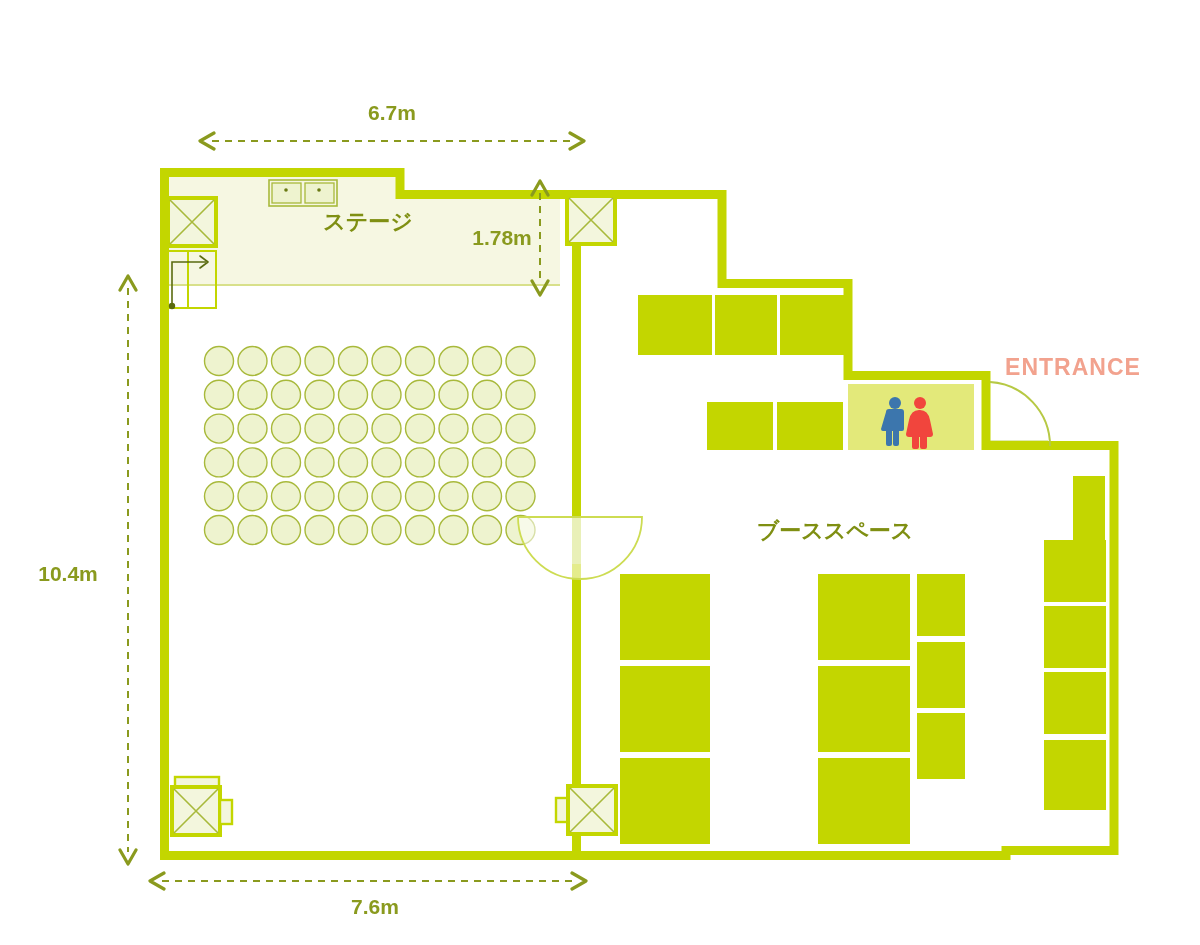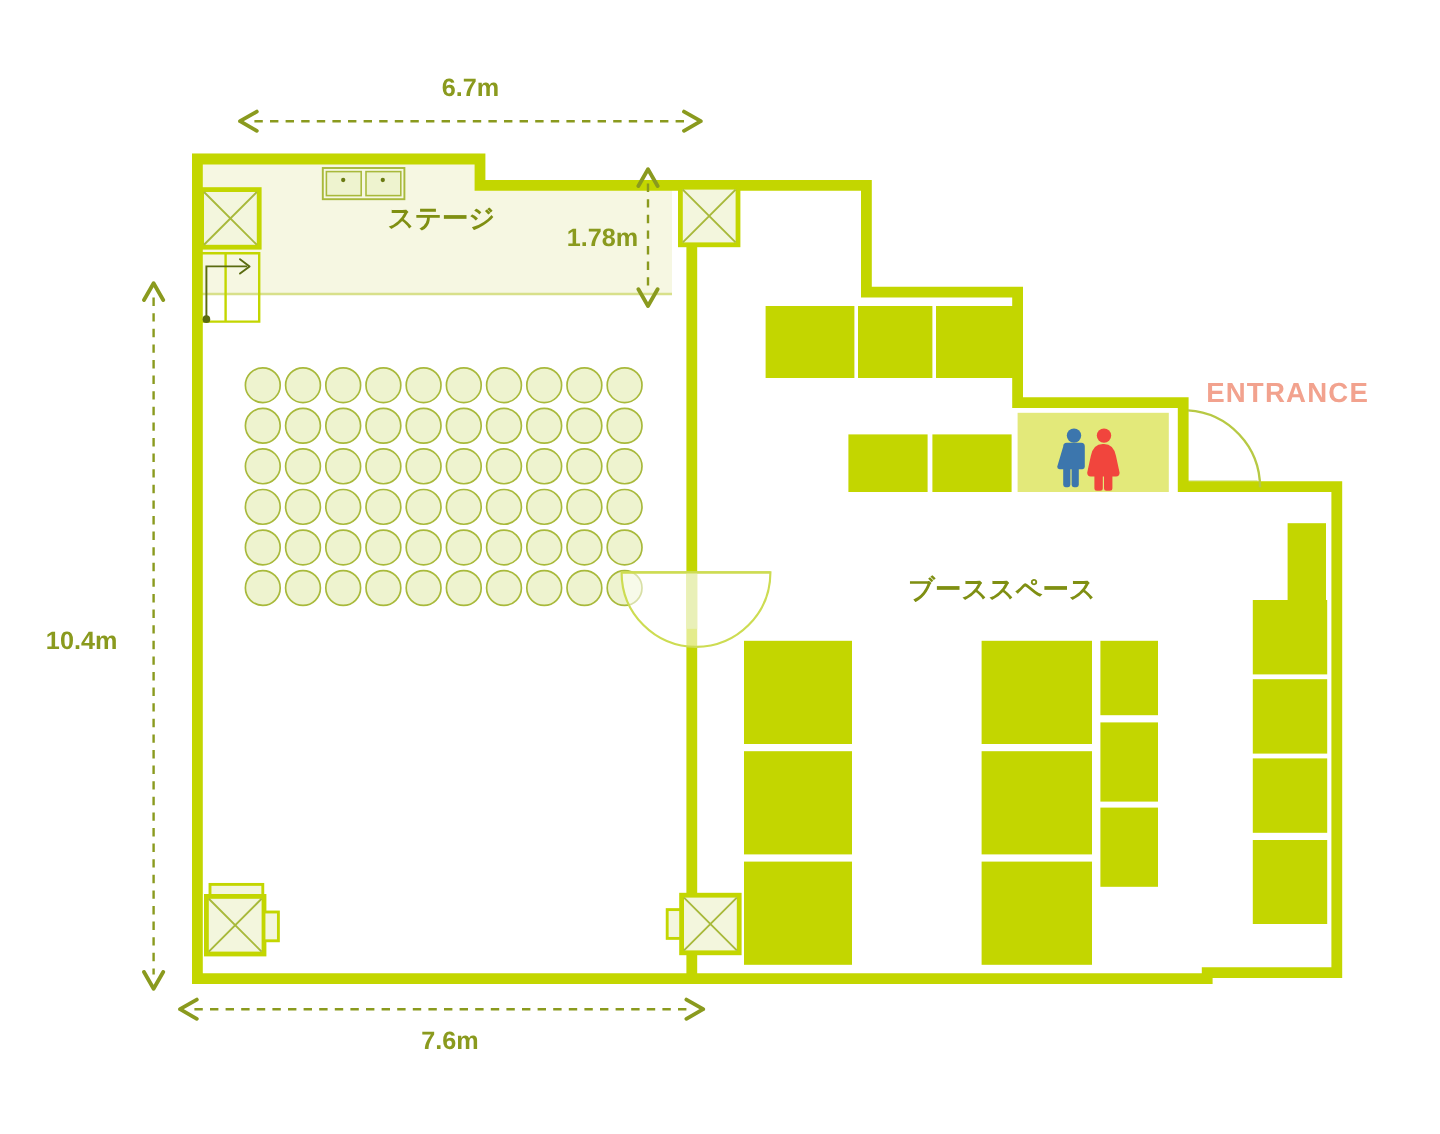--- a/index.html
+++ b/index.html
@@ -2,21 +2,21 @@
 <html><head>
 <meta charset="utf-8">
 <title>Floor Plan</title>
 <style>
   html,body{margin:0;padding:0;background:#ffffff;}
   body{
     width:1200px;height:945px;
     font-family:"Liberation Sans","DejaVu Sans",sans-serif;
     overflow:hidden;
   }
-  #stage-root{position:relative;width:1200px;height:821px;}
+  #stage-root{position:relative;width:1200px;height:821px;margin-top:40px;}
   svg#plan{display:block;width:1200px;height:945px;}
   .dim-text{
     font-family:"Liberation Sans","DejaVu Sans",sans-serif;
     font-weight:bold;font-size:21px;fill:#8a9a1e;
   }
   .room-label{
     font-family:"Liberation Sans","DejaVu Sans",sans-serif;
     font-weight:bold;font-size:22px;fill:#7f8f12;
   }
   .entrance-label{

